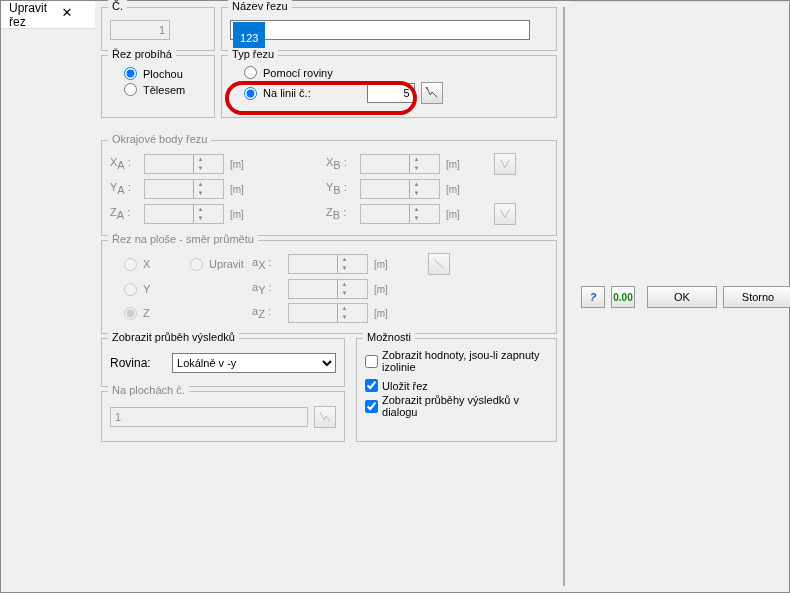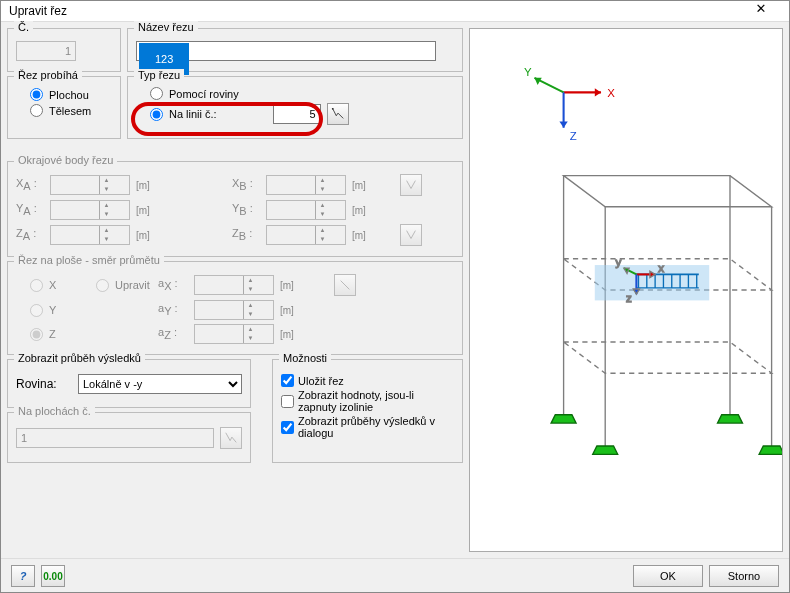--- a/index.html
+++ b/index.html
@@ -1,17 +1,17 @@
 <!DOCTYPE html>
 <html><head>
 <meta charset="utf-8">
 <style>
 * { box-sizing: border-box; margin: 0; padding: 0; font-family: 'Segoe UI', Tahoma, sans-serif; font-size: 11px; }
 body { background: #fff; }
-.window { width: 790px; height: 593px; border: 1px solid #888; background: #f0f0f0; position: relative; display: flex; flex-direction: column; }
+.window { width: 790px; height: 593px; border: 1px solid #888; background: #f0f0f0; position: relative; display: flex; flex-direction: row; }
 .titlebar { height: 28px; background: #fff; display: flex; align-items: center; padding: 0 8px; border-bottom: 1px solid #ddd; }
 .titlebar .title { flex: 1; font-size: 12px; }
 .close-btn { width: 40px; height: 20px; text-align: center; cursor: pointer; font-size: 13px; }
 .body { flex: 1; display: flex; padding: 6px; gap: 6px; }
 .left-col { width: 456px; display: flex; flex-direction: column; gap: 4px; }
 .right-col { flex: 1; border: 1px solid #aaa; background: #fff; position: relative; }
 .fieldset { border: 1px solid #bdbdbd; padding: 8px 8px 10px 8px; position: relative; }
 .fieldset .legend { position: absolute; top: -8px; left: 6px; background: #f0f0f0; padding: 0 4px; font-size: 11px; }
 .row { display: flex; align-items: center; gap: 6px; margin: 3px 0; }
 .row1 { display: flex; gap: 6px; }
@@ -35,21 +35,21 @@
 .coord-grid { display: grid; grid-template-columns: 28px 80px 24px 60px 28px 80px 24px 40px; gap: 4px 6px; align-items: center; }
 .coord-grid .pick-cell { grid-column: 8; justify-self: end; }
 .disabled-group, .disabled-group * { color: #888 !important; }
 .select { height: 20px; min-width: 100px; border: 1px solid #7a7a7a; background: #fff; }
 .checkbox-row { display: flex; align-items: center; gap: 4px; margin: 2px 0; }
 .footer { display: flex; align-items: center; padding: 6px 10px; gap: 6px; border-top: 1px solid #ddd; }
 .footer .spacer { flex: 1; }
 .btn { min-width: 70px; height: 22px; border: 1px solid #999; background: linear-gradient(#fdfdfd,#e3e3e3); cursor: pointer; }
 .iconbtn { width: 24px; height: 22px; border: 1px solid #999; background: linear-gradient(#fdfdfd,#e3e3e3); display: flex; align-items: center; justify-content: center; cursor: pointer; }
 .highlight-oval { position: absolute; border: 4px solid #d40000; border-radius: 22px; pointer-events: none; }
-.twocol { display: flex; gap: 21px; }
+.twocol { display: flex; gap: 11px; }
 .twocol > div { flex: 1; }
 .lbl { font-size: 12px; }
 </style>
 </head>
 <body>
 
 <div class="window">
   <div class="titlebar">
     <div class="title">Upravit řez</div>
     <div class="close-btn">✕</div>
@@ -59,21 +59,21 @@
 
       <div class="row1">
         <div class="fieldset fs-small">
           <div class="legend">Č.</div>
           <input type="text" class="num-input" disabled="" style="text-align: right; margin-top: 4px;" value="1">
         </div>
         <div class="fieldset fs-large">
           <div class="legend">Název řezu</div>
           <div style="margin-top:4px;position:relative;">
             <input type="text" class="name-input" value="" style="">
-            <div style="position:absolute;left:3px;top:2px;height:32px;padding:0 16px;display:flex;align-items:center;" class="sel">123</div>
+            <div style="position:absolute;left:3px;top:2px;height:32px;padding:0 7px;display:flex;align-items:center;" class="sel">123</div>
           </div>
         </div>
       </div>
 
       <div class="row1" style="position:relative;">
         <div class="fieldset fs-small">
           <div class="legend">Řez probíhá</div>
           <label class="radio-row">
               <input type="radio" name="runs" checked="" style="">
               <span>Plochou</span>
@@ -261,27 +261,27 @@
               <div class="pickbtn" style="opacity:.6;">
                   <svg viewBox="0 0 16 16">
                     <path d="M2 2 L7 11 L9 7 L14 13" stroke="#888" fill="none"></path>
                   </svg>
                 </div>
             </div>
           </div>
         </div>
         <div class="fieldset" style="flex:1;">
           <div class="legend">Možnosti</div>
+          <label class="checkbox-row">
+              <input type="checkbox" style="">
+              <span>Zobrazit hodnoty, jsou-li zapnuty izolinie</span>
+            </label>
           <label class="checkbox-row" style="margin-top:6px;">
               <input type="checkbox" checked="" style="">
               <span>Uložit řez</span>
-            </label>
-          <label class="checkbox-row">
-              <input type="checkbox" style="">
-              <span>Zobrazit hodnoty, jsou-li zapnuty izolinie</span>
             </label>
           <label class="checkbox-row">
               <input type="checkbox" checked="" style="">
               <span>Zobrazit průběhy výsledků v dialogu</span>
             </label>
         </div>
       </div>
     </div>
 
     <div class="right-col">

